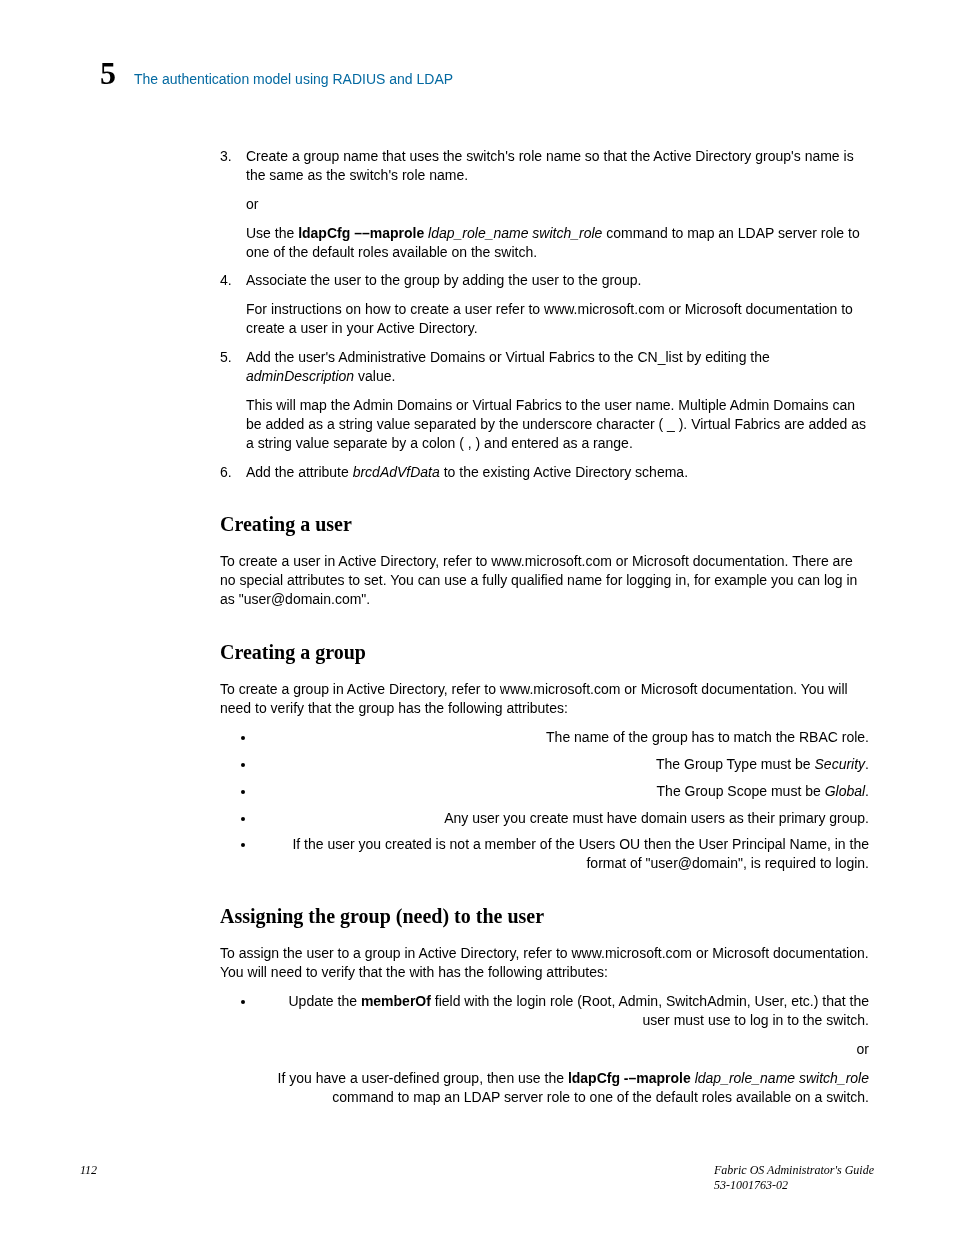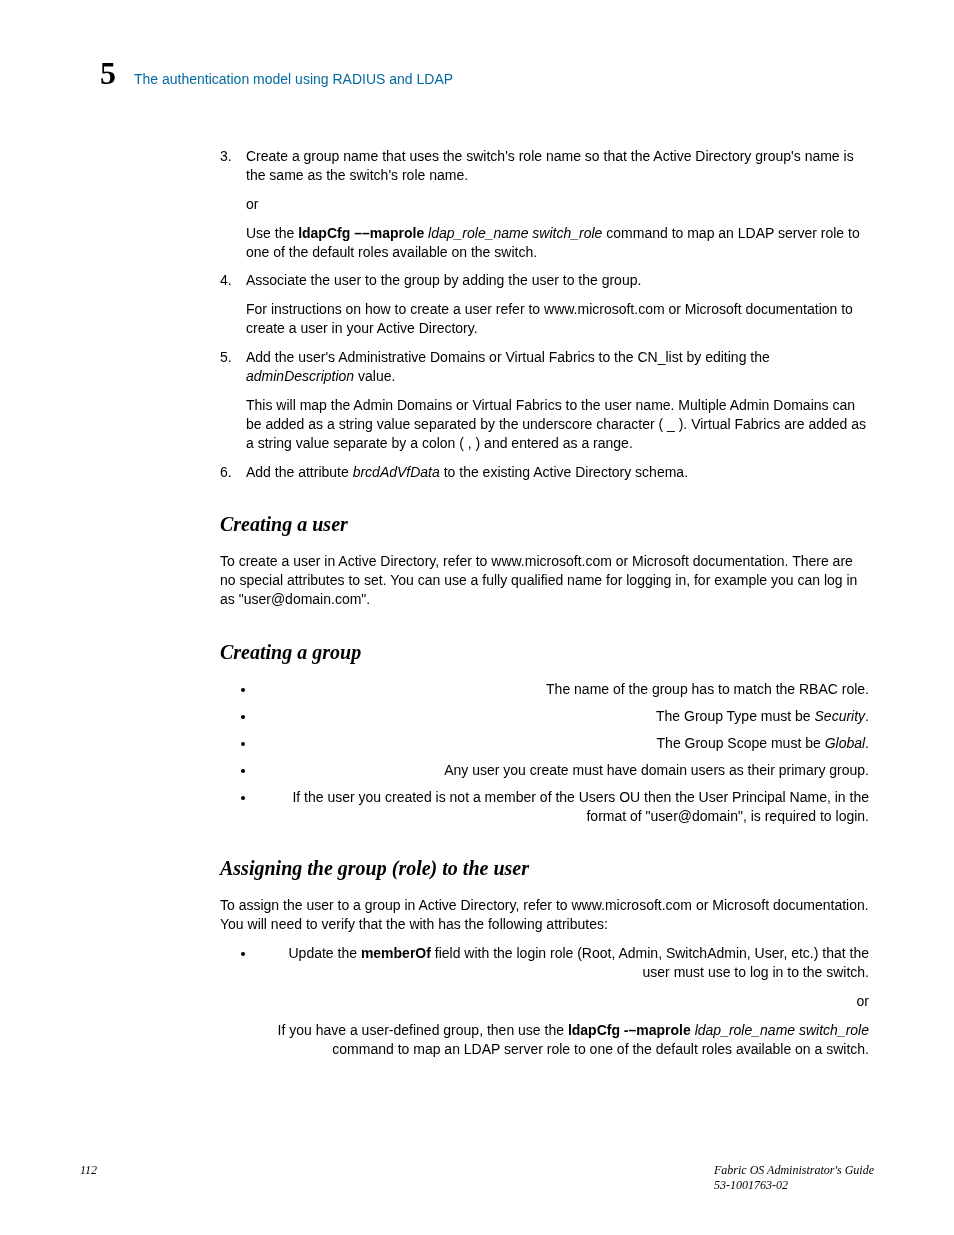--- a/index.html
+++ b/index.html
@@ -46,21 +46,20 @@
   .ol-num {
     min-width: 18px;
     text-align: left;
   }
   .indented {
     margin-left: 26px;
     margin-top: 10px;
   }
   .h-italic {
     font-family: Georgia, 'Times New Roman', serif;
-    font-style: italic;
     font-weight: bold;
     font-size: 20px;
     margin-top: 30px;
     margin-bottom: 14px;
   }
   .para {
     margin-top: 10px;
     margin-bottom: 10px;
   }
   ul.bullets {
@@ -127,33 +126,34 @@
       <span class="ol-num">6.</span>
       <span>
         <span>Add the attribute </span><span class="italic">brcdAdVfData</span><span> to the existing Active Directory schema.</span>
       </span>
     </div>
 
     <div class="h-italic">Creating a user</div>
     <div class="para">To create a user in Active Directory, refer to www.microsoft.com or Microsoft documentation. There are no special attributes to set. You can use a fully qualified name for logging in, for example you can log in as "user@domain.com".</div>
 
     <div class="h-italic">Creating a group</div>
+    <div class="para">To create a group in Active Directory, refer to www.microsoft.com or Microsoft documentation. You will need to verify that the group has the following attributes:</div>
     <ul class="bullets">
       <li>The name of the group has to match the RBAC role.</li>
       <li>
         <span>The Group Type must be </span><span class="italic">Security</span><span>.</span>
       </li>
       <li>
         <span>The Group Scope must be </span><span class="italic">Global</span><span>.</span>
       </li>
       <li>Any user you create must have domain users as their primary group.</li>
       <li>If the user you created is not a member of the Users OU then the User Principal Name, in the format of "user@domain", is required to login.</li>
     </ul>
 
-    <div class="h-italic">Assigning the group (role) to the user</div>
+    <div class="h-italic">Assigning the group (need) to the user</div>
     <div class="para">To assign the user to a group in Active Directory, refer to www.microsoft.com or Microsoft documentation. You will need to verify that the with has the following attributes:</div>
     <ul class="bullets">
       <li>
         <span>Update the </span><span class="bold">memberOf</span><span> field with the login role (Root, Admin, SwitchAdmin, User, etc.) that the user must use to log in to the switch.</span>
         <div style="margin-top:10px">or</div>
         <div style="margin-top:10px">
           <span>If you have a user-defined group, then use the </span><span class="bold">ldapCfg -–maprole</span><span class="italic"> ldap_role_name switch_role</span><span> command to map an LDAP server role to one of the default roles available on a switch.</span>
         </div>
       </li>
     </ul>

